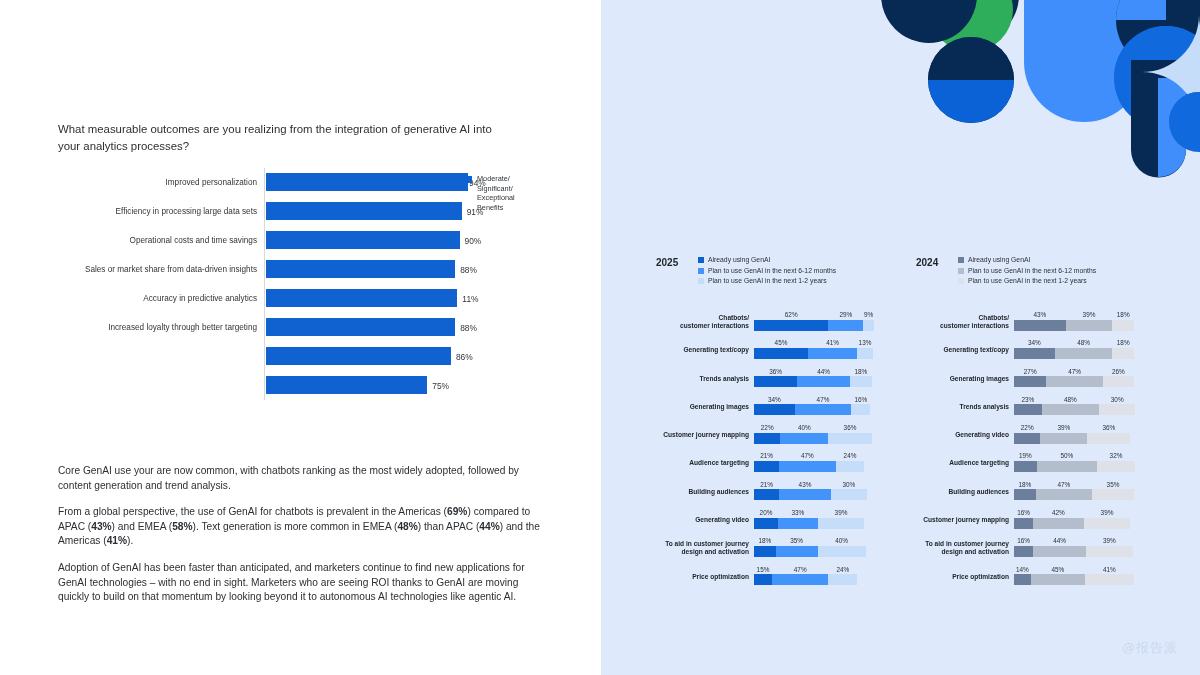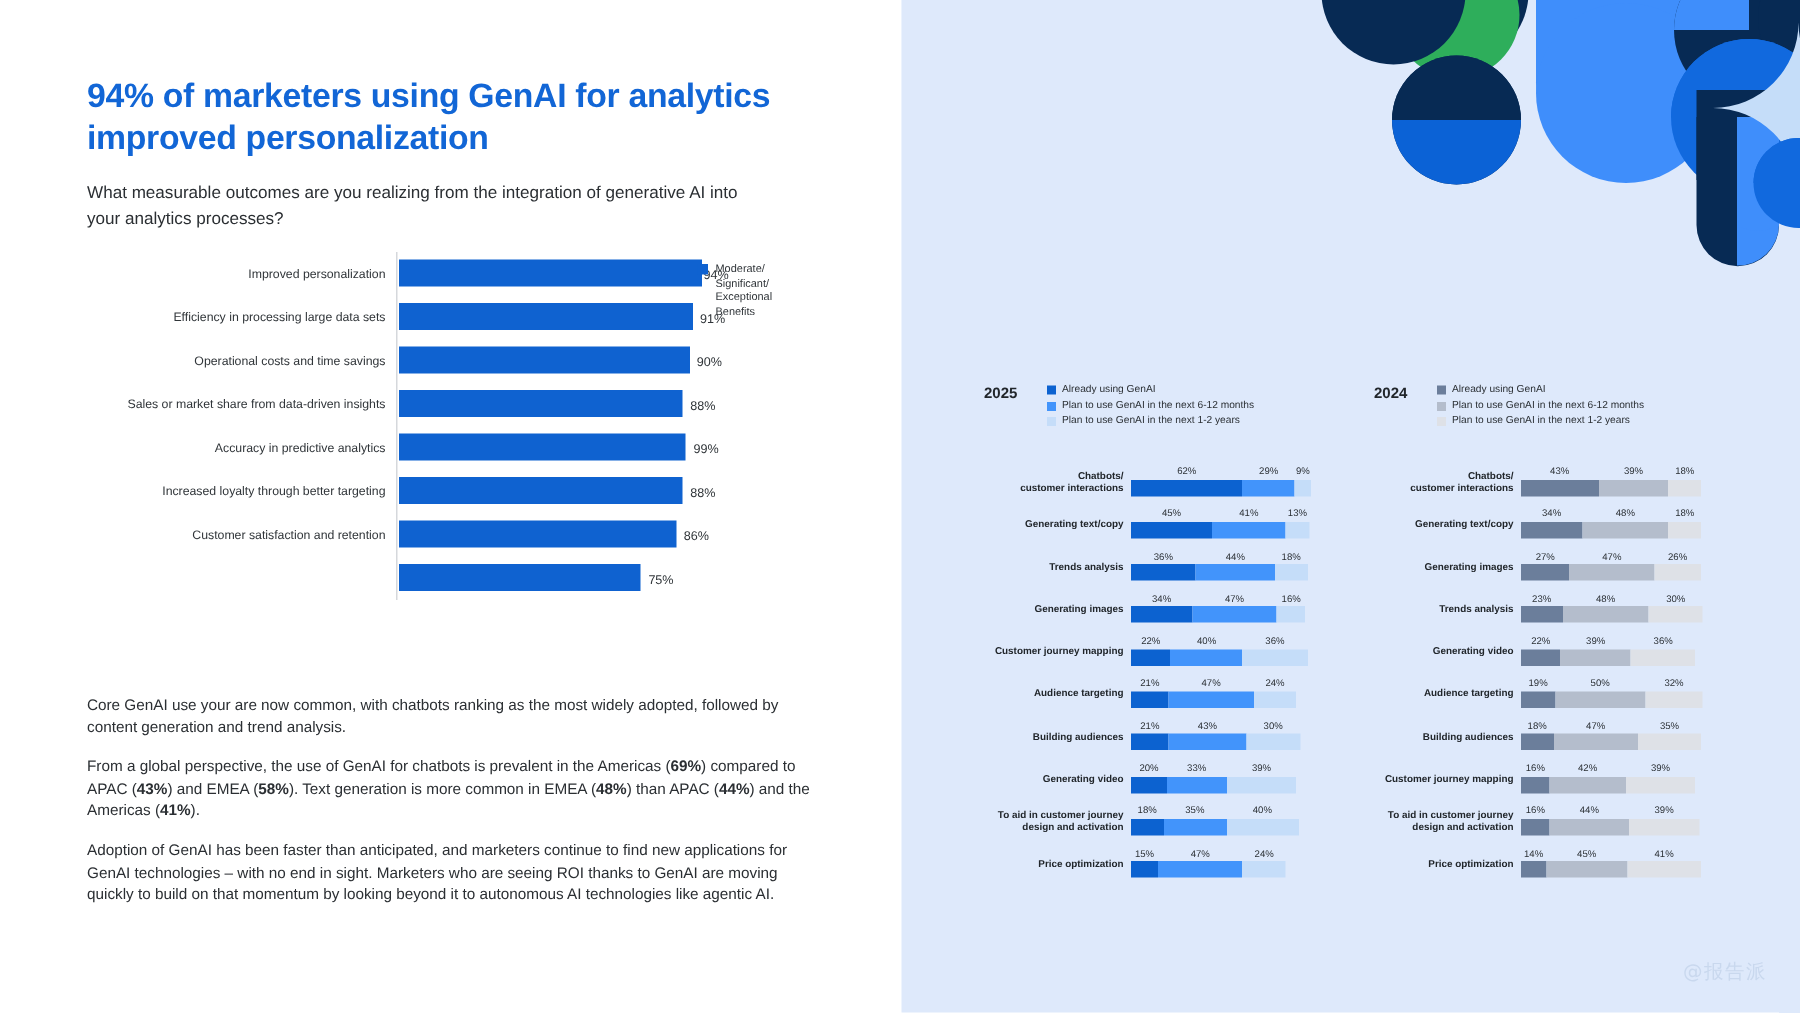--- a/index.html
+++ b/index.html
@@ -110,21 +110,20 @@
     letter-spacing:1px;
   }
 </style>
 </head>
 <body>
 
 <div class="page">
 
   <div class="left-panel">
 
-    <div class="h1">94% of marketers using GenAI for analytics improved personalization</div>
     <div class="subq">What measurable outcomes are you realizing from the integration of generative AI into your analytics processes?</div>
 
     <div class="barchart">
       <div class="bc-axis"></div>
       <div id="bc-rows">
           <div class="bc-row" style="top: 0px;">
             <div class="bc-label">Improved personalization</div>
             <div class="bc-bar" style="width: 202.1px; background: rgb(15, 98, 208);"></div>
             <div class="bc-val" style="left: 411px;">94%</div>
           </div>
@@ -139,29 +138,28 @@
             <div class="bc-val" style="left: 406.5px;">90%</div>
           </div>
           <div class="bc-row" style="top: 87px;">
             <div class="bc-label">Sales or market share from data-driven insights</div>
             <div class="bc-bar" style="width: 189.2px; background: rgb(15, 98, 208);"></div>
             <div class="bc-val" style="left: 402.2px;">88%</div>
           </div>
           <div class="bc-row" style="top: 116px;">
             <div class="bc-label">Accuracy in predictive analytics</div>
             <div class="bc-bar" style="width: 191.35px; background: rgb(15, 98, 208);"></div>
-            <div class="bc-val" style="left: 404.35px;">99%</div>
+            <div class="bc-val" style="left: 404.35px;">11%</div>
           </div>
           <div class="bc-row" style="top: 145px;">
             <div class="bc-label">Increased loyalty through better targeting</div>
             <div class="bc-bar" style="width: 189.2px; background: rgb(15, 98, 208);"></div>
             <div class="bc-val" style="left: 402.2px;">88%</div>
           </div>
           <div class="bc-row" style="top: 174px;">
-            <div class="bc-label">Customer satisfaction and retention</div>
             <div class="bc-bar" style="width: 184.9px; background: rgb(15, 98, 208);"></div>
             <div class="bc-val" style="left: 397.9px;">86%</div>
           </div>
           <div class="bc-row" style="top: 203px;">
             <div class="bc-bar" style="width: 161.25px; background: rgb(15, 98, 208);"></div>
             <div class="bc-val" style="left: 374.25px;">75%</div>
           </div>
         </div>
     </div>
 

